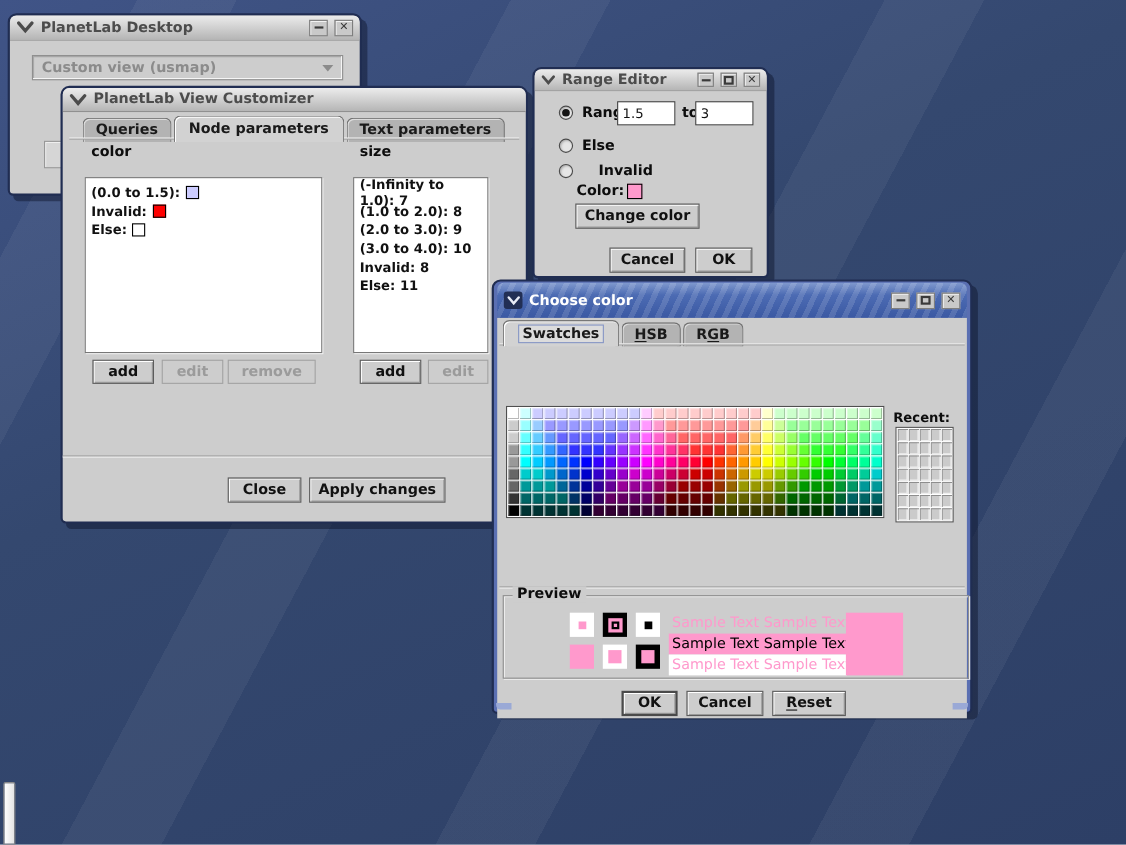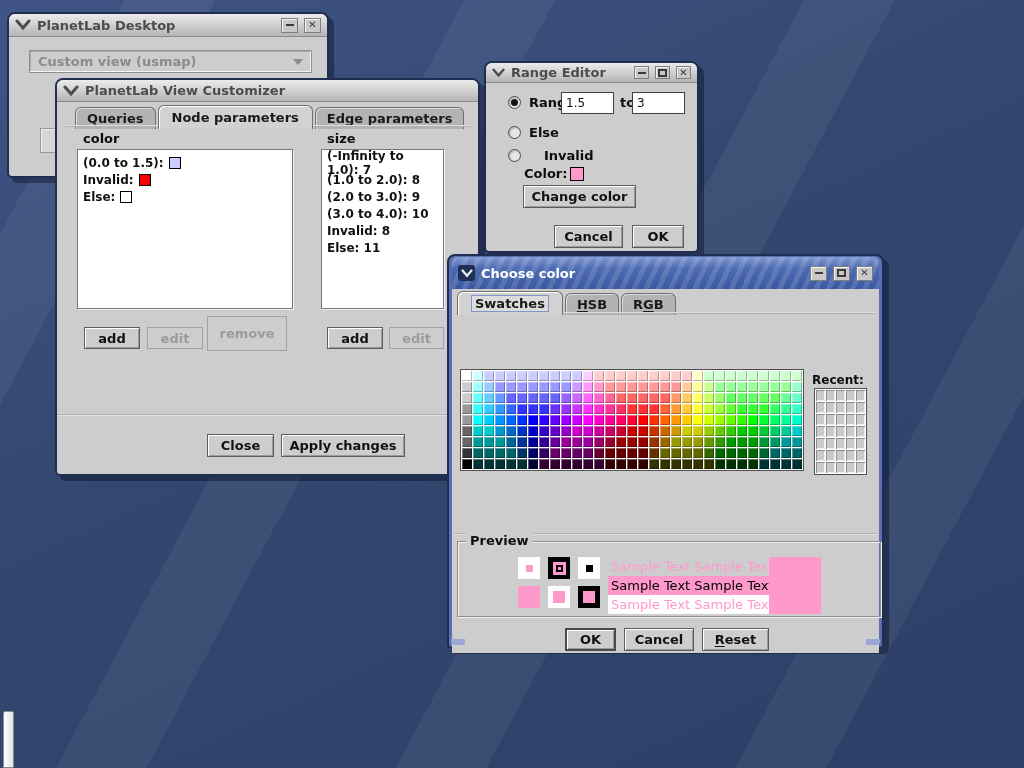--- a/index.html
+++ b/index.html
@@ -44,21 +44,21 @@
 
   
   .btn { position:absolute; background:#cdcdcd; border:1px solid #5c5c5c;
     box-shadow:inset 1px 1px 0 #ffffff, inset -1px -1px 0 #9a9a9a;
     font-weight:bold; font-size:13px; color:#111; display:flex; align-items:center; justify-content:center; }
   .btn.disabled { color:#9b9b9b; border-color:#a2a2a2; box-shadow:none; }
   .btn.focused { border:2px solid #4a4a4a; }
   .field { position:absolute; background:#fff; border:1px solid #3f3f3f; font:12px "DejaVu Sans",sans-serif;
     padding:2px 4px; color:#111; }
   .listbox { position:absolute; background:#fff; border:1px solid #777;
-    box-shadow:1px 1px 0 #f2f2f2; padding:4px 5px; }
+    box-shadow:1px 1px 0 #f2f2f2; padding:4px 5px;margin-top:12px; }
   .listrow { display:flex; align-items:center; gap:5px; height:17px; font-weight:bold; font-size:12px; }
   .sw { width:12px; height:12px; border:1px solid #000; flex:0 0 auto; }
   .radio { position:absolute; width:13px; height:13px; border-radius:50%;
     border:1px solid #4a4a4a; background:#e6e6e6; box-shadow:inset 1px 1px 2px rgba(0,0,0,0.25); }
   .radio.sel::after { content:""; display:block; width:7px; height:7px; margin:2px; border-radius:50%; background:#141414; }
   .lbl { position:absolute; font-weight:bold; font-size:13px; color:#0d0d0d; white-space:nowrap; }
 
   
   .tabs { position:absolute; display:flex; align-items:flex-end; gap:2px; }
   .tab { background:#b3b3b3; border:1px solid #6f6f6f; border-bottom:none; border-radius:6px 6px 0 0;
@@ -134,21 +134,21 @@
     <div class="titlebar" style="height:22px">
       <svg class="chev" viewBox="0 0 16 12">
           <path d="M2 2 L8 9 L14 2" fill="none" stroke="currentColor" stroke-width="3" stroke-linecap="round"></path>
         </svg>
       <span class="title">PlanetLab View Customizer</span>
     </div>
 
     <div class="tabs" style="left:18px; top:24px">
       <div class="tab"><span>Queries</span></div>
       <div class="tab sel"><span>Node parameters</span></div>
-      <div class="tab"><span>Edge parameters</span></div>
+      <div class="tab"><span>Text parameters</span></div>
     </div>
     <div class="tab-underline" style="left:6px; right:6px; top:45px"></div>
 
     <div class="lbl" style="left:26px; top:51px">color</div>
     <div class="listbox" style="left:20px; top:69px; width:216px; height:160px">
       <div class="listrow">
         <span>(0.0 to 1.5):</span>
         <span class="sw" style="background-color: rgb(204, 204, 255);"></span>
       </div>
       <div class="listrow">
@@ -178,21 +178,21 @@
       <div class="listrow">
           <span>Invalid: 8</span>
         </div>
       <div class="listrow">
           <span>Else: 11</span>
         </div>
     </div>
 
     <div class="btn" style="left:27px; top:247px; width:56px; height:22px">add</div>
     <div class="btn disabled" style="left:90px; top:247px; width:56px; height:22px">edit</div>
-    <div class="btn disabled" style="left:150px; top:236px; width:80px; height:35px">remove</div>
+    <div class="btn disabled" style="left:150px; top:247px; width:80px; height:22px">remove</div>
     <div class="btn" style="left:270px; top:247px; width:56px; height:22px">add</div>
     <div class="btn disabled" style="left:332px; top:247px; width:55px; height:22px">edit</div>
 
     <div class="sep" style="left:0; right:0; top:334px"></div>
 
     <div class="btn" style="left:150px; top:354px; width:67px; height:23px">Close</div>
     <div class="btn" style="left:224px; top:354px; width:124px; height:23px">Apply changes</div>
   </div>
 
   <div class="window" style="left:484px; top:61px; width:215px; height:192px; z-index:30">

